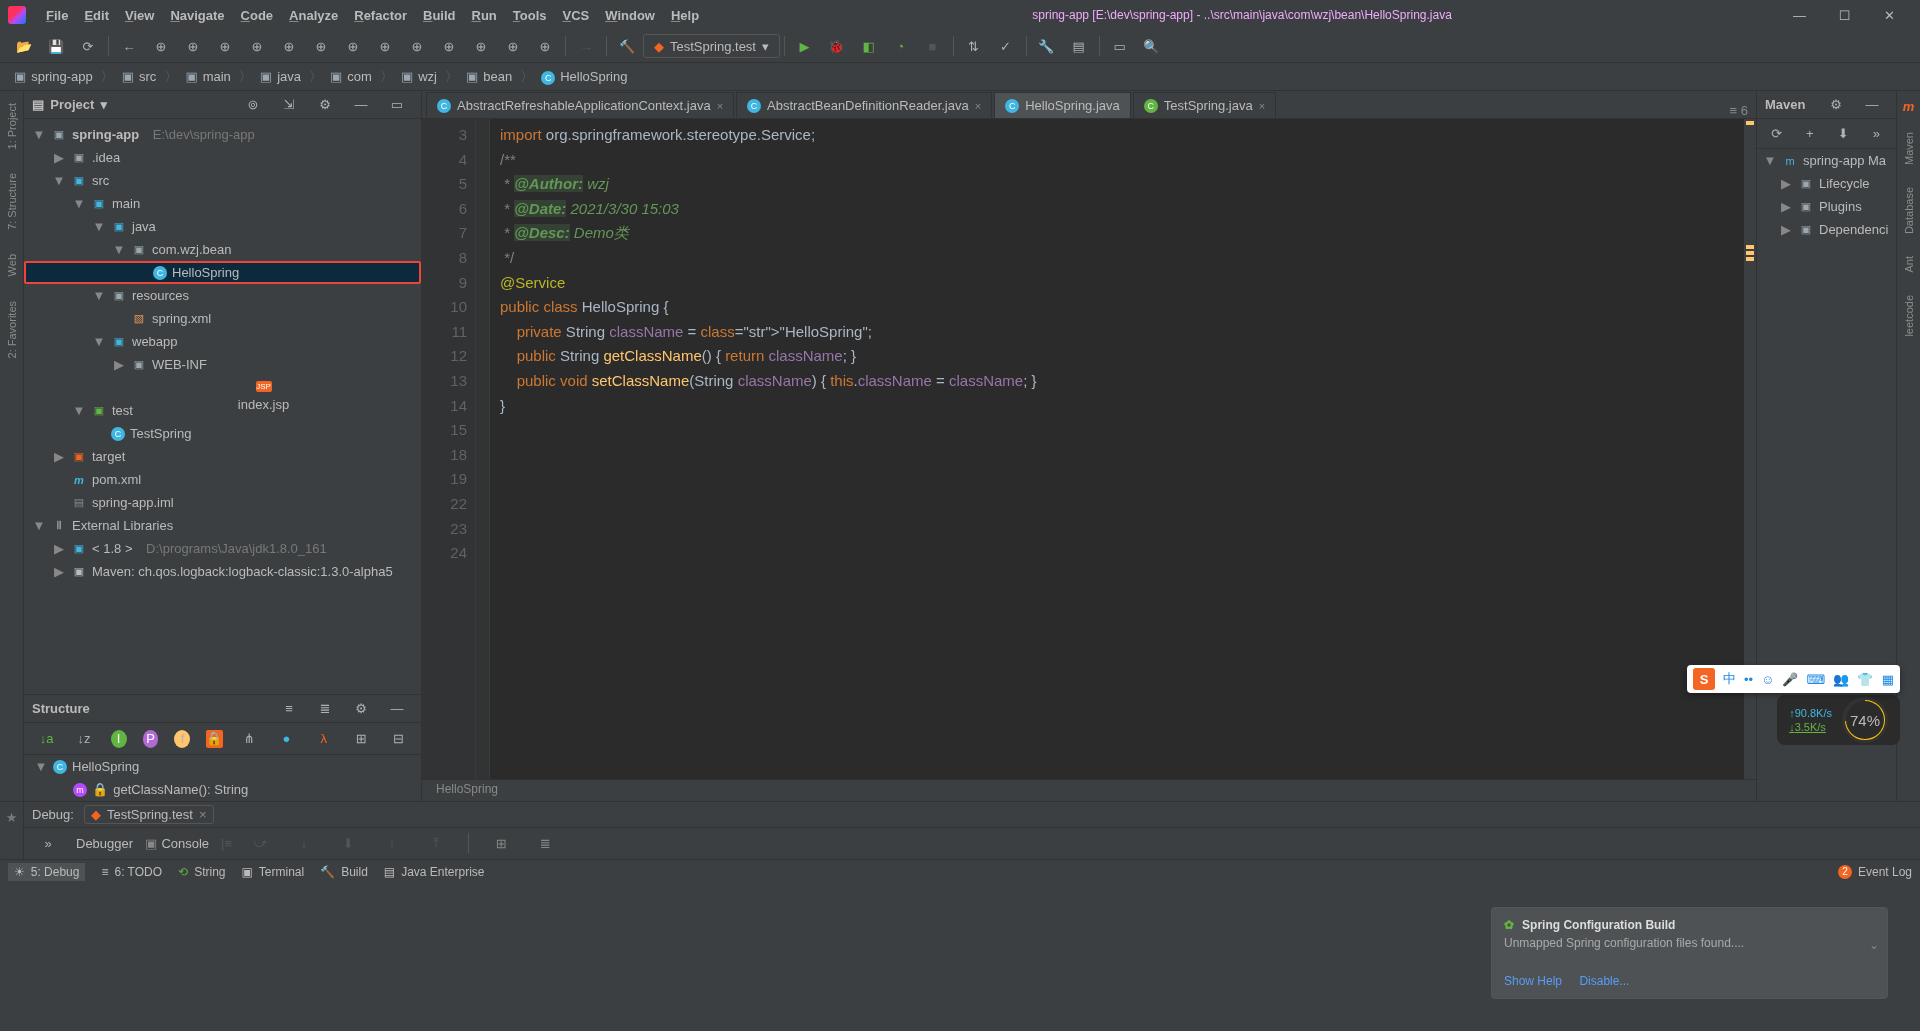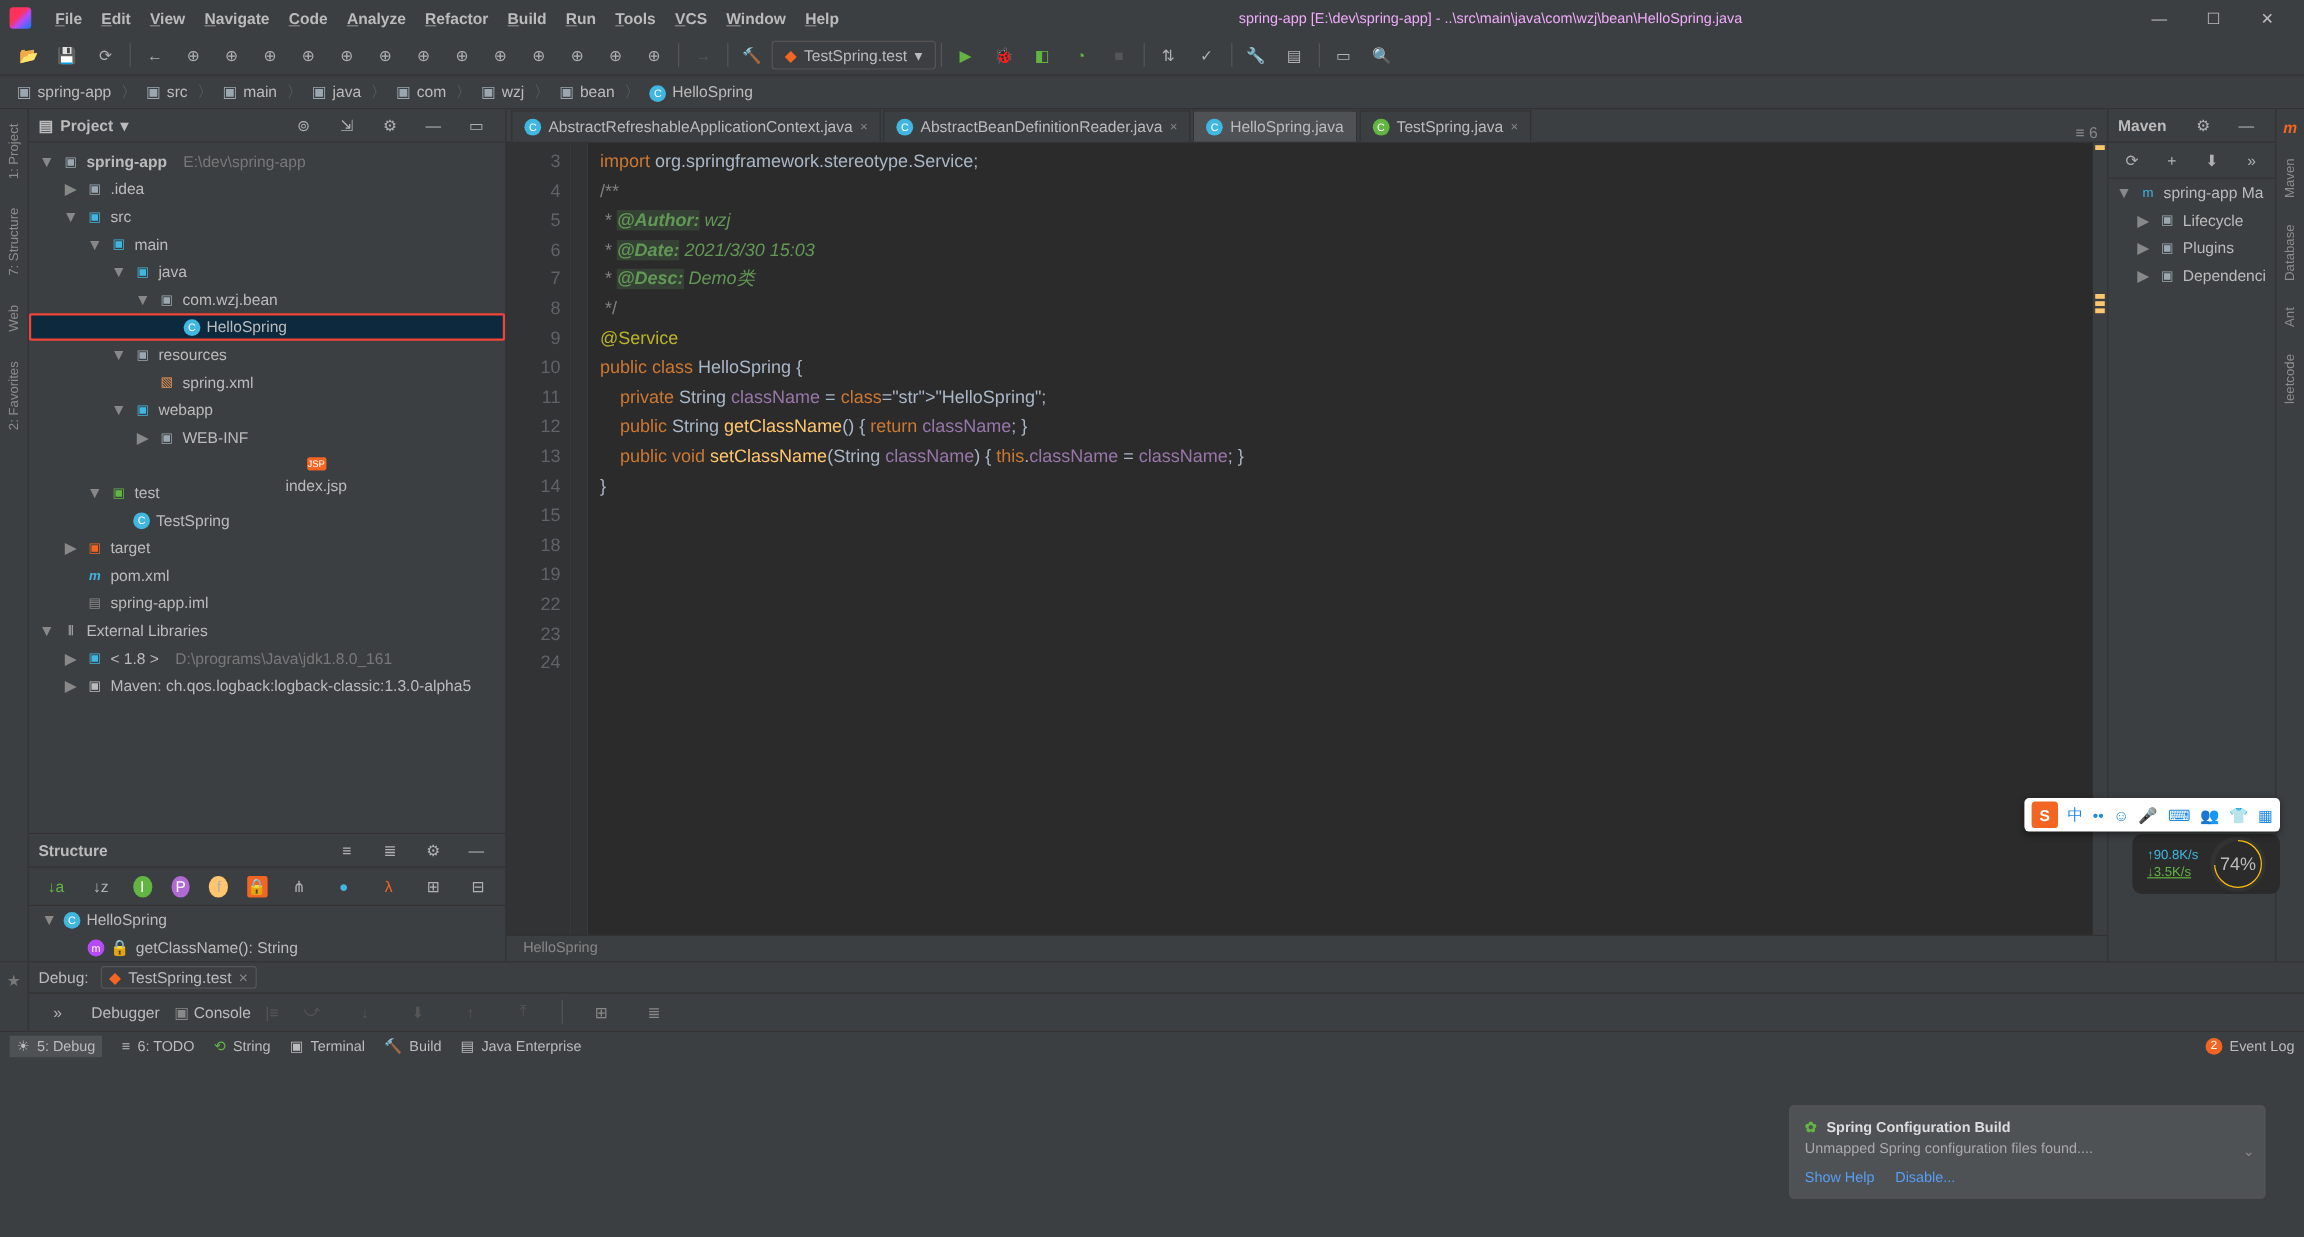--- a/index.html
+++ b/index.html
@@ -516,21 +516,21 @@
     <span style="background:#f26522;border-radius:50%;width:14px;height:14px;display:inline-flex;align-items:center;justify-content:center;color:#fff;font-size:10px;">2</span>
     <span>Event Log</span>
   </span>
 </div>
 
 <div class="notif">
   <div class="ntitle">
       <span style="color:#62b543;">✿</span>
       <span>Spring Configuration Build</span>
     </div>
-  <div style="color:#aaa;margin-bottom:10px;">Unmapped Spring configuration files found....</div>
+  <div style="color:#aaa;margin-bottom:24px;">Unmapped Spring configuration files found....</div>
   <div class="links">
     <a href="#">Show Help</a>
     <a href="#">Disable...</a>
   </div>
   <span style="position:absolute;right:8px;top:30px;color:#888;">⌄</span>
 </div>
 
 <div class="ime-bar">
   <div class="s">S</div>
     <span>中</span>

